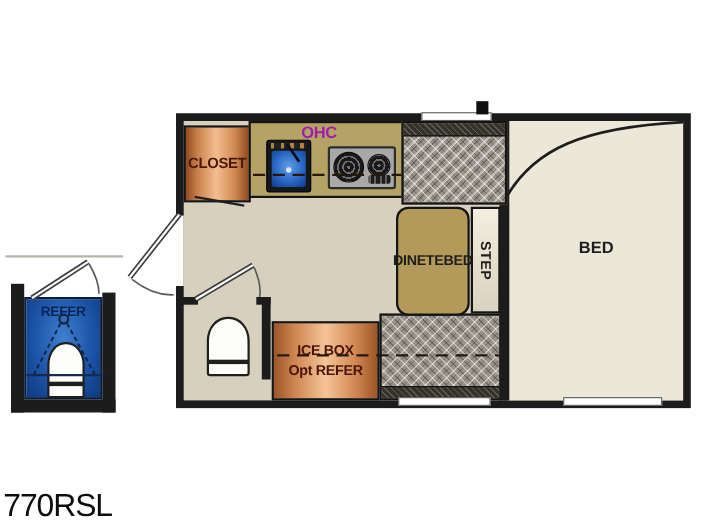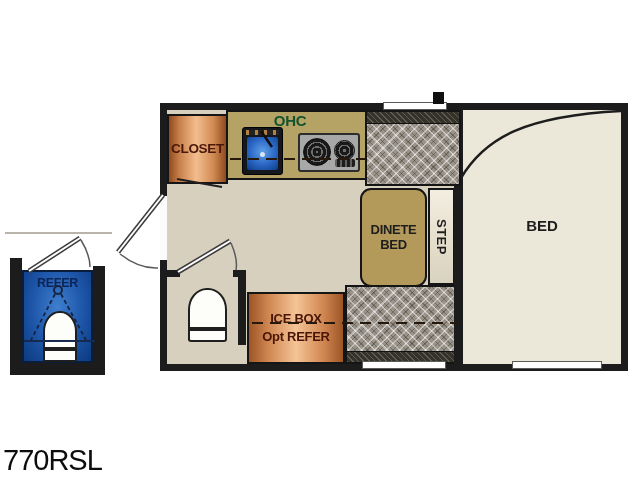--- a/index.html
+++ b/index.html
@@ -18,21 +18,21 @@
     left:167px; top:114px; width:61px; height:70px; z-index:2;
     background:linear-gradient(90deg,#8f4a20 0%,#c87f4a 18%,#f3bd8e 48%,#d08a52 78%,#8f4a20 100%);
     border:2px solid #151515;
     display:flex; align-items:center; justify-content:center;
   }
   .counter {
     left:226px; top:110px; width:141px; height:70px; z-index:2;
     background:#b5a365; border:2px solid #151515;
   }
   .ohc-label { left:226px; top:112px; width:128px; text-align:center; z-index:6;
-    font-weight:bold; font-size:15px; color:#14532d; letter-spacing:-0.3px; }
+    font-weight:bold; font-size:15px; color:#a21caf; letter-spacing:-0.3px; }
 
   .sink { left:242px; top:127px; width:41px; height:48px; background:#14181c;
     border:1px solid #000; border-radius:3px; z-index:3; }
   .sink-top { position:absolute; left:3px; top:2px; right:3px; height:5px;
     background:repeating-linear-gradient(90deg,#b5813c 0 3px,#222 3px 9px); }
   .sink-basin { position:absolute; left:4px; top:9px; right:4px; bottom:4px; border-radius:2px;
     background:radial-gradient(circle at 50% 45%, #5f9fe6 0%, #2a66c4 55%, #0d3c8a 100%); }
   .sink-drain { position:absolute; left:50%; top:52%; width:5px; height:5px;
     margin-left:-2.5px; margin-top:-2.5px; border-radius:50%; background:#d9e6f5; }
 
@@ -57,21 +57,21 @@
   .seat-top    { left:365px; top:110px; width:96px;  height:76px; }
   .seat-bottom { left:345px; top:285px; width:111px; height:79px; }
   .seatband { position:absolute; left:0; right:0; background:#353229;
     background-image:repeating-linear-gradient(45deg, rgba(255,255,255,.2) 0 1px, transparent 1px 4px); }
   .seatband.top { top:0; height:12px; border-bottom:1px solid #111; }
   .seatband.bottom { bottom:0; height:11px; border-top:1px solid #111; }
 
   .table {
     left:360px; top:188px; width:67px; height:99px; z-index:3;
     background:#b39a5a; border:2.5px solid #151515; border-radius:11px;
-    display:flex; flex-direction:column; align-items:center; justify-content:center;
+    display:flex; flex-direction:row; align-items:center; justify-content:center;
   }
   .step {
     left:428px; top:188px; width:27px; height:97px; z-index:3;
     background:linear-gradient(180deg,#f2eee1 0%,#e4ddca 60%,#d8d2c0 100%);
     border:2px solid #151515;
     display:flex; align-items:center; justify-content:center;
   }
   .step-label { writing-mode:vertical-rl; font-weight:bold; font-size:13px; color:#1e1e1e; letter-spacing:0.5px; }
 
   .wallseg { left:454px; top:186px; width:8px; height:178px; background:#1c1c1c; z-index:4; }

